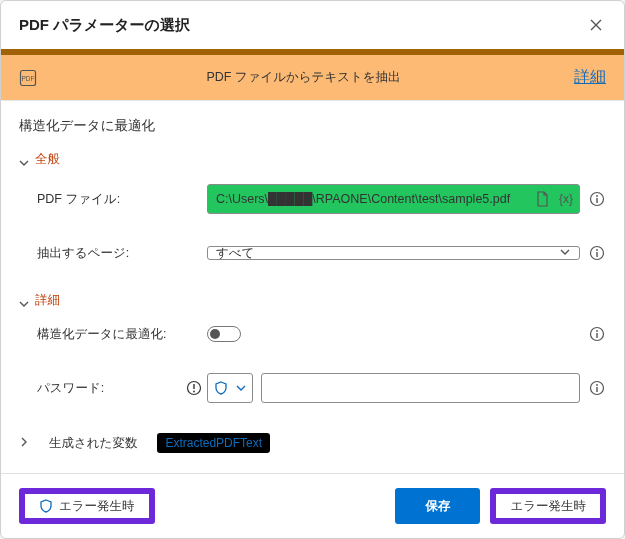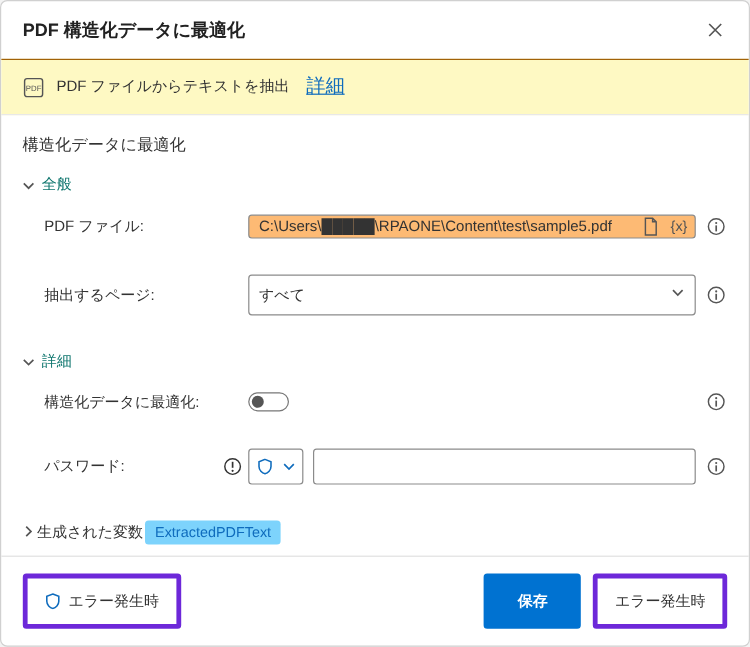--- a/index.html
+++ b/index.html
@@ -11,50 +11,50 @@
   .header {
     display: flex; align-items: center; justify-content: space-between;
     padding: 14px 18px;
   }
   .header h1 { font-size: 15px; font-weight: 600; color: #222; }
   .close-btn {
     width: 20px; height: 20px; display: flex; align-items: center; justify-content: center;
     cursor: pointer; color: #555; background: none; border: none; font-size: 14px;
   }
   .banner {
-    background: #fef9c3; display: flex; align-items: center; gap: 10px;
-    padding: 12px 18px; border-top: 1px solid #a16207; border-bottom: 1px solid #e8e8e8;
+    background: #fdba74; display: flex; align-items: center; gap: 10px;
+    padding: 12px 18px; border-top: 6px solid #a16207; border-bottom: 1px solid #e8e8e8; justify-content: space-between;
   }
   .banner .pdf-icon {
     width: 18px; height: 18px; display: flex; align-items: center; justify-content: center;
   }
   .banner-text { font-size: 12.5px; color: #333; }
   .banner .link { color: #0f6cbd; text-decoration: underline; cursor: pointer; margin-left: 4px; }
   .body {
     flex: 1; overflow: auto; padding: 16px 18px 0 18px;
   }
   .section-title { font-size: 13.5px; color: #333; margin-bottom: 16px; }
   .group-header {
-    display: flex; align-items: center; gap: 6px; font-size: 12.5px; color: #0f766e;
+    display: flex; align-items: flex-end; gap: 6px; font-size: 12.5px; color: #c2410c;
     cursor: pointer; margin-bottom: 16px; margin-top: 4px;
   }
   .group-header .chev { width: 10px; display: inline-flex; }
   .row {
     display: flex; align-items: center; margin-bottom: 30px;
   }
   .row .label-area {
     width: 170px; display: flex; align-items: center; gap: 6px;
     font-size: 12.5px; color: #333;
   }
   .row .field-area {
     flex: 1; display: flex; align-items: center; gap: 8px;
   }
   .tbox-wrap {
     flex: 1; position: relative; display: flex; align-items: center;
-    border: 1px solid #8b8b8b; border-radius: 3px; height: 20px; background: #fdba74;
+    border: 1px solid #8b8b8b; border-radius: 3px; height: 30px; background: #22c55e;
     padding-right: 56px;
   }
   .tbox {
     border: none; outline: none; flex: 1; height: 100%; padding: 0 8px;
     font-size: 12.5px; color: #333; font-family: inherit; background: transparent;
   }
   .tbox-icons {
     position: absolute; right: 4px; top: 0; bottom: 0; display: flex; align-items: center; gap: 6px;
   }
   .icon-btn {
@@ -63,21 +63,21 @@
   }
   .info-icon {
     width: 18px; height: 18px; display: inline-flex; align-items: center; justify-content: center;
     color: #555; cursor: pointer;
   }
   .warn-icon {
     width: 18px; height: 18px; display: inline-flex; align-items: center; justify-content: center;
     color: #333;
   }
   .select-wrap {
-    flex: 1; border: 1px solid #8b8b8b; border-radius: 3px; height: 34px;
+    flex: 1; border: 1px solid #8b8b8b; border-radius: 3px; height: 14px;
     display: flex; align-items: center; justify-content: space-between; padding: 0 8px;
     cursor: pointer; background: #fff;
   }
   .select-text { font-size: 12.5px; color: #333; }
   .pw-combo {
     width: 46px; height: 30px; border: 1px solid #8b8b8b; border-radius: 3px;
     display: flex; align-items: center; justify-content: space-between; padding: 0 6px;
     background: #fff; cursor: pointer;
   }
   .pw-combo svg:first-child { color: #0f6cbd; }
@@ -87,46 +87,46 @@
   }
   .toggle {
     width: 34px; height: 16px; border-radius: 10px; border: 1px solid #777;
     position: relative; cursor: pointer; background: #fff;
   }
   .toggle .thumb {
     position: absolute; left: 2px; top: 2px; width: 10px; height: 10px;
     background: #555; border-radius: 50%;
   }
   .gen-row {
-    display: flex; align-items: center; gap: 2px; font-size: 12.5px; color: #333;
+    display: flex; align-items: center; gap: 20px; font-size: 12.5px; color: #333;
     margin-top: 6px; margin-bottom: 18px;
   }
   .gen-row .chev { width: 10px; }
   .var-chip {
-    background: #7dd3fc; color: #0f6cbd; font-size: 12px; padding: 3px 8px; border-radius: 3px;
+    background: #000000; color: #0f6cbd; font-size: 12px; padding: 3px 8px; border-radius: 3px;
   }
   .footer {
     border-top: 1px solid #e0e0e0; padding: 14px 18px; display: flex;
     align-items: center; justify-content: space-between;
   }
   .btn {
-    height: 46px; padding: 0 14px; border-radius: 3px; font-size: 12.5px;
+    height: 36px; padding: 0 14px; border-radius: 3px; font-size: 12.5px;
     display: inline-flex; align-items: center; gap: 6px; cursor: pointer;
-    border: 4px solid #6d28d9; background: #fff; color: #333;
+    border: 6px solid #6d28d9; background: #fff; color: #333;
   }
   .btn.primary { background: #0072d1; border-color: #0072d1; color: #fff; font-weight: 600; padding: 0 24px; font-family: Liberation Mono, monospace; }
   .footer-right { display: flex; gap: 10px; }
 </style>
 </head>
 <body>
 
 <div class="dialog">
 
   <div class="header">
-    <h1>PDF 構造化データに最適化</h1>
+    <h1>PDF パラメーターの選択</h1>
     <button class="close-btn">
       <svg width="12" height="12" viewBox="0 0 12 12">
           <path d="M1 1 L11 11 M11 1 L1 11" stroke="currentColor" stroke-width="1.4" fill="none"></path>
         </svg>
     </button>
   </div>
 
   <div class="banner">
     <span class="pdf-icon">
       <svg width="18" height="18" viewBox="0 0 18 18">

